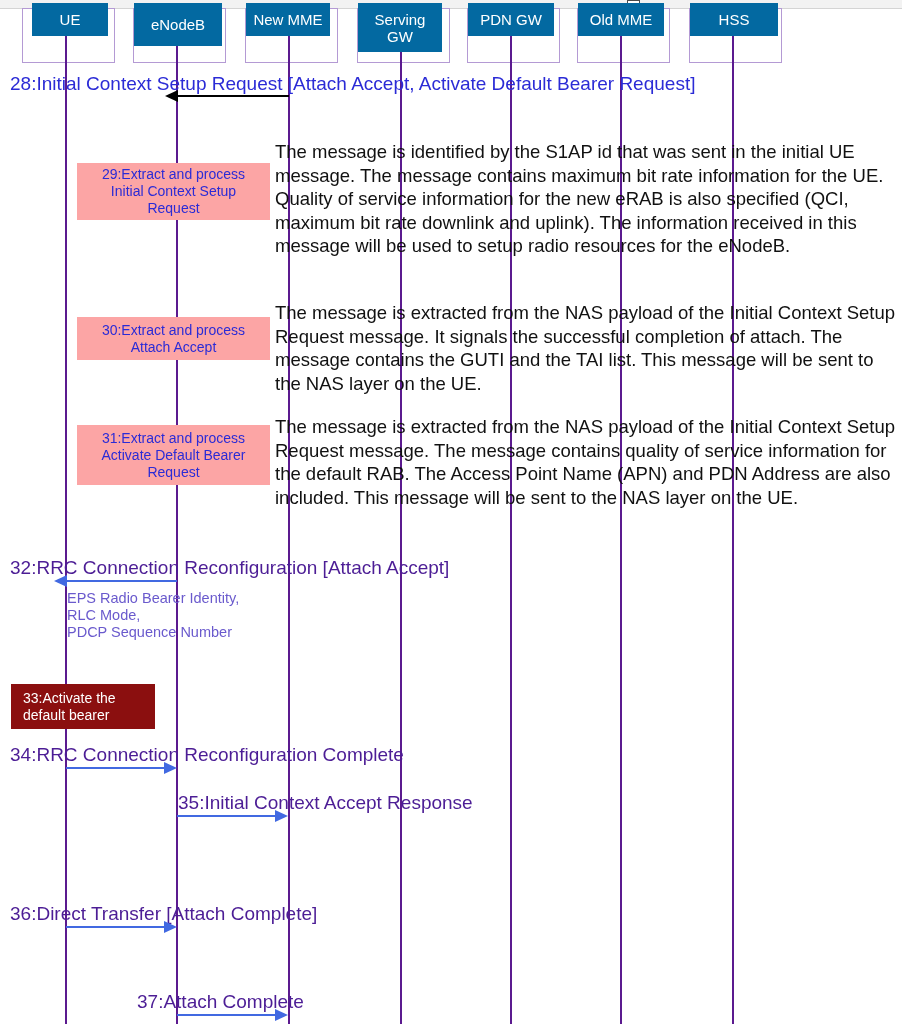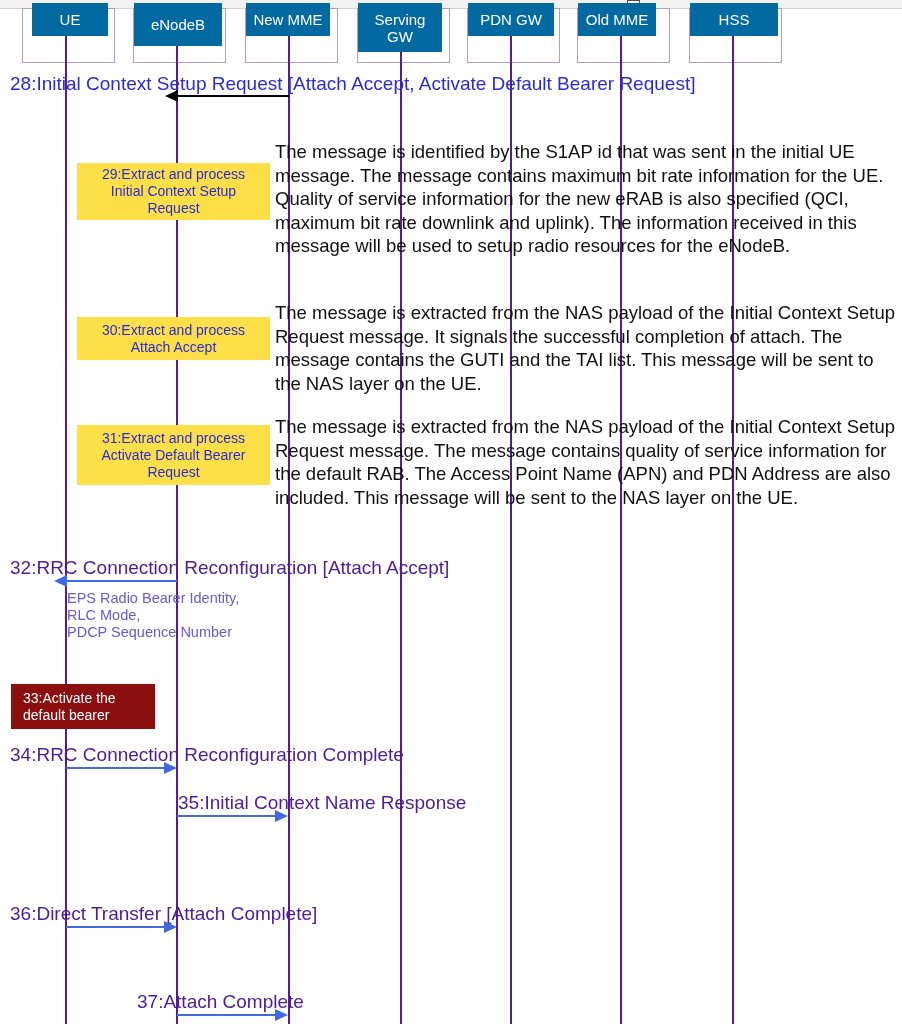--- a/index.html
+++ b/index.html
@@ -102,21 +102,21 @@
   }
   .arrow-head.blue.left {
     border-top: 6px solid transparent;
     border-bottom: 6px solid transparent;
     border-right: 13px solid #4169e1;
   }
 
   
   .action-box {
     position: absolute;
-    background: #fde047;
+    background: #fca5a5;
     color: #2b2bd6;
     text-align: center;
     font-size: 14px;
     line-height: 17px;
     box-sizing: border-box;
     display: flex;
     flex-direction: column;
     align-items: center;
     justify-content: center;
     padding: 2px 4px;
@@ -194,21 +194,21 @@
 
   <div class="participant" style="left:358px; top:3px; width:84px; height:49px; white-space:pre-line;">
     <span>Serving
 GW</span>
   </div>
 
   <div class="participant" style="left:468px; top:3px; width:86px; height:33px;">
     <span>PDN GW</span>
   </div>
 
-  <div class="participant" style="left:578px; top:3px; width:78px; height:33px;">
+  <div class="participant" style="left:578px; top:3px; width:86px; height:33px;">
     <span>Old MME</span>
   </div>
 
   <div class="participant" style="left:690px; top:3px; width:88px; height:33px;">
     <span>HSS</span>
   </div>
 
   <div class="msg-label blue" style="left:10px; top:73px;">28:Initial Context Setup Request [Attach Accept, Activate Default Bearer Request]</div>
   <div class="arrow-line black" style="left:177px; top:95px; width:112px;"></div>
   <div class="arrow-head black left" style="left:165px; top:90px;"></div>
@@ -246,21 +246,21 @@
 
   <div class="action-box-dark" style="left:11px; top:684px; width:144px; height:45px;">
     <span>33:Activate the</span>
     <span>default bearer</span>
   </div>
 
   <div class="msg-label red" style="left:10px; top:744px;">34:RRC Connection Reconfiguration Complete</div>
   <div class="arrow-line blue" style="left:66px; top:767px; width:100px;"></div>
   <div class="arrow-head blue right" style="left:164px; top:762px;"></div>
 
-  <div class="msg-label red" style="left:178px; top:792px;">35:Initial Context Name Response</div>
+  <div class="msg-label red" style="left:178px; top:792px;">35:Initial Context Accept Response</div>
   <div class="arrow-line blue" style="left:177px; top:815px; width:100px;"></div>
   <div class="arrow-head blue right" style="left:275px; top:810px;"></div>
 
   <div class="msg-label red" style="left:10px; top:903px;">36:Direct Transfer [Attach Complete]</div>
   <div class="arrow-line blue" style="left:66px; top:926px; width:100px;"></div>
   <div class="arrow-head blue right" style="left:164px; top:921px;"></div>
 
   <div class="msg-label red" style="left:137px; top:991px;">37:Attach Complete</div>
   <div class="arrow-line blue" style="left:177px; top:1014px; width:100px;"></div>
   <div class="arrow-head blue right" style="left:275px; top:1009px;"></div>

